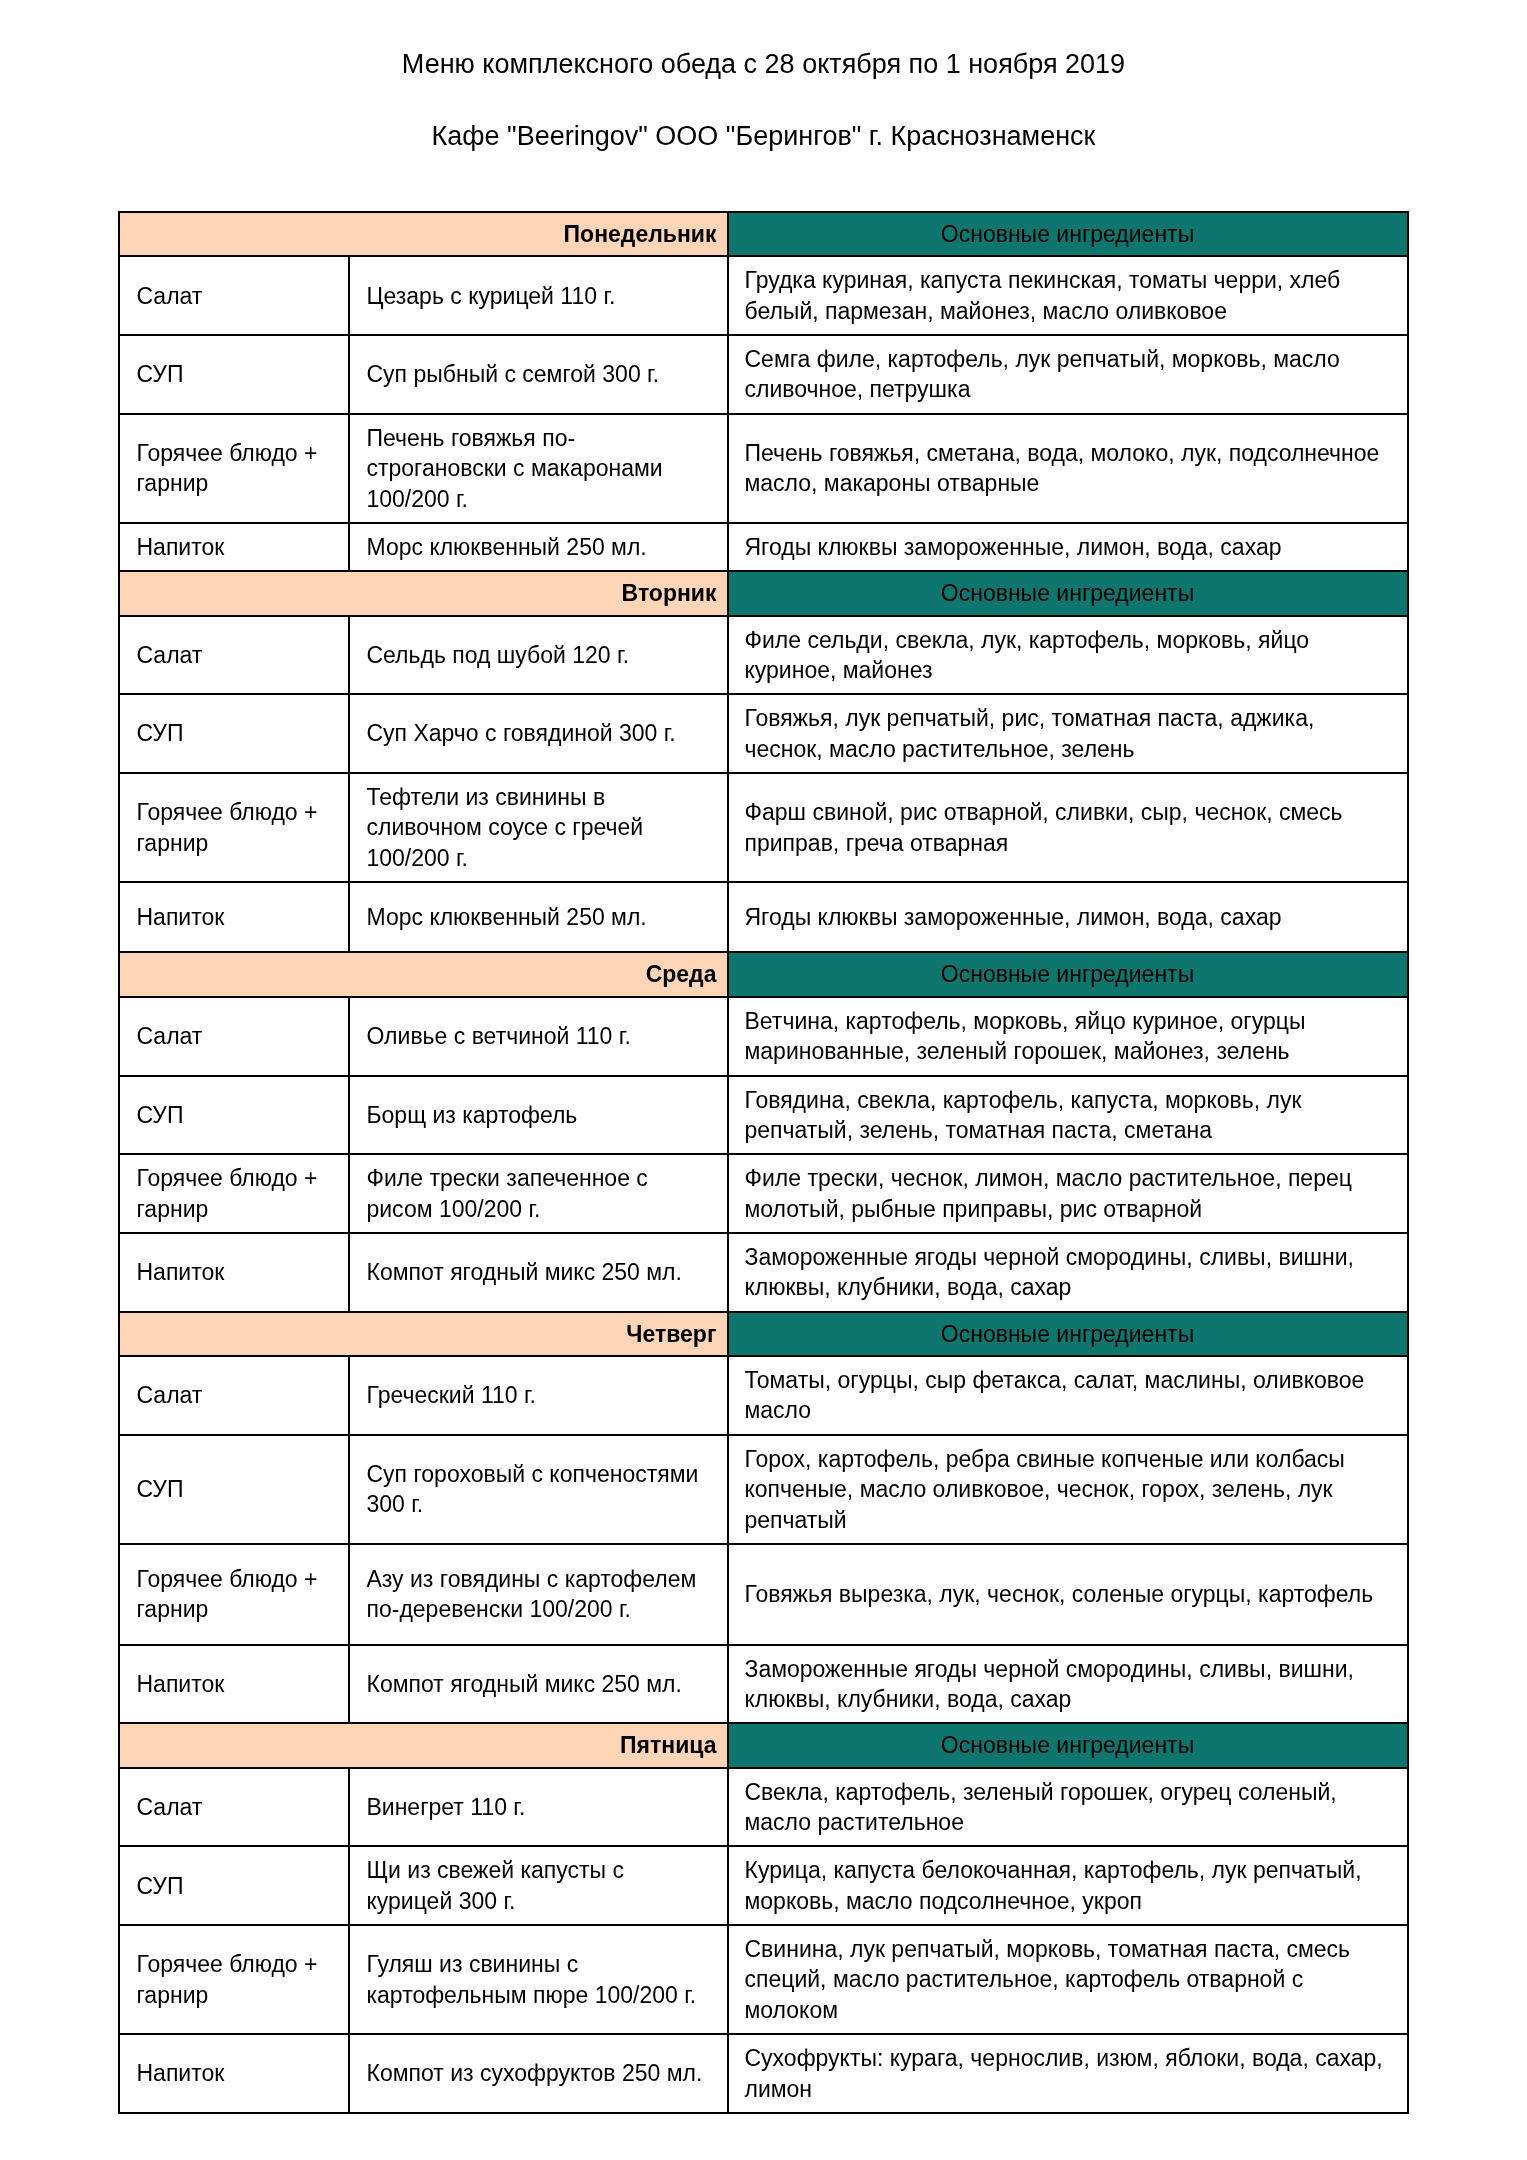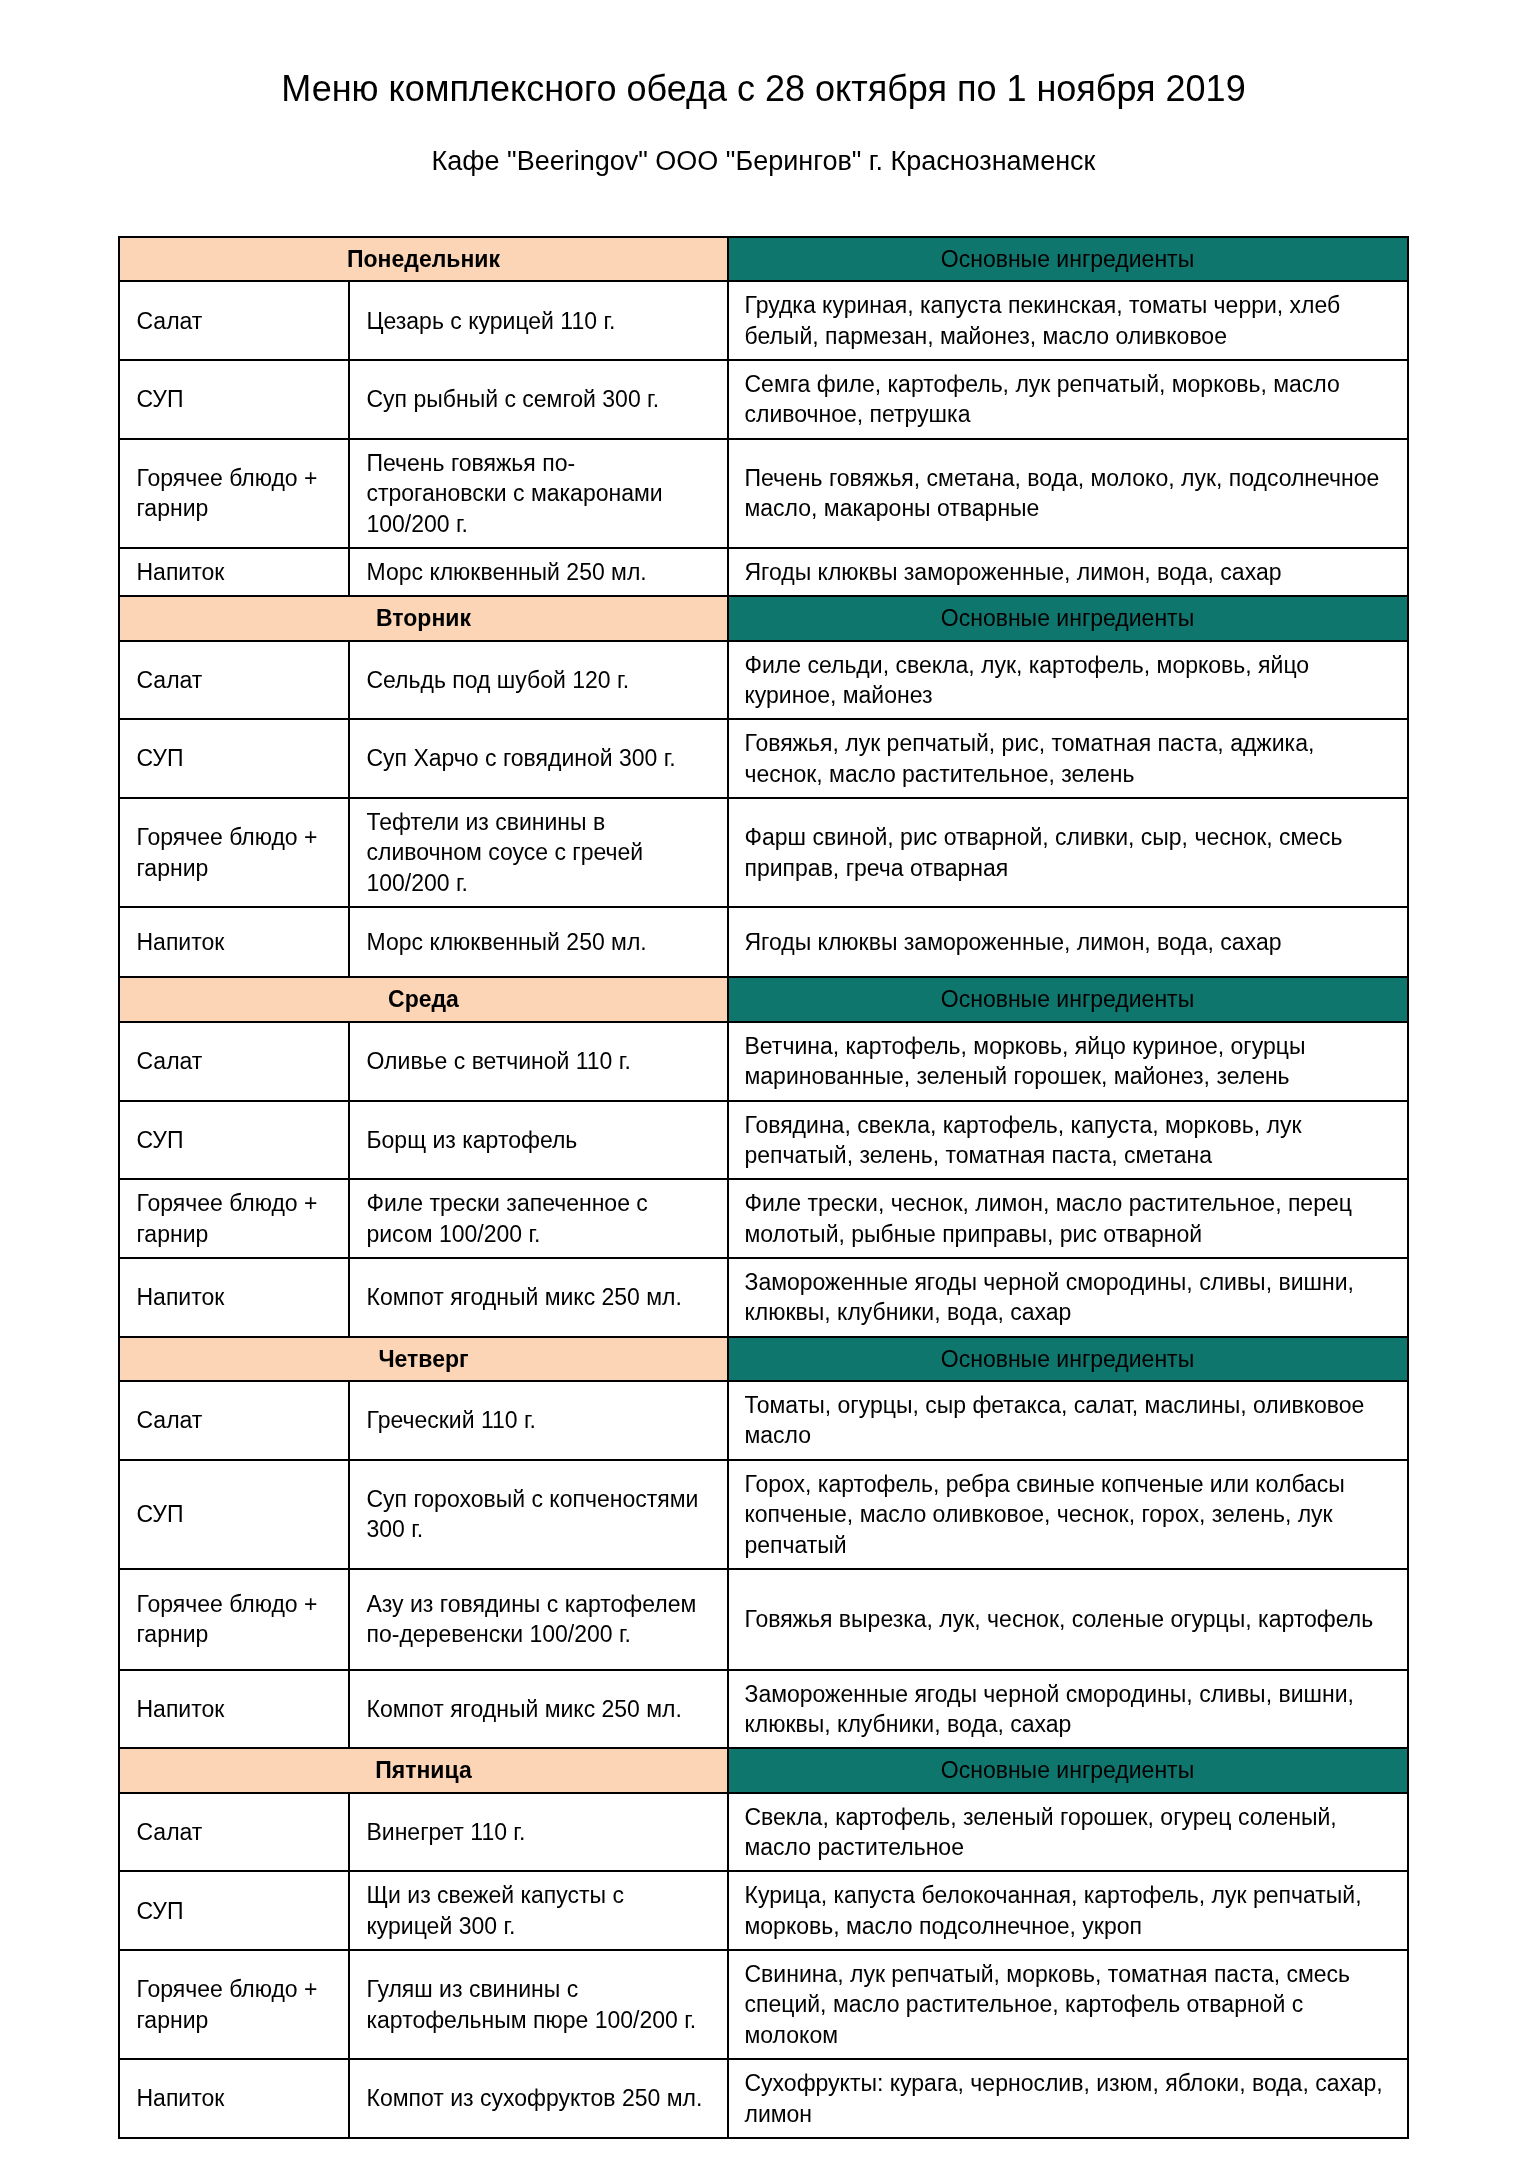--- a/index.html
+++ b/index.html
@@ -7,23 +7,23 @@
   .page {
     width: 1527px;
     height: 2160px;
     margin: 0 auto;
     background: #ffffff;
     color: #000000;
     font-family: "Liberation Sans", "DejaVu Sans", sans-serif;
     overflow: hidden;
   }
   .title {
-    padding-top: 74px;
+    padding-top: 49px;
     text-align: center;
-    font-size: 36px;
+    font-size: 27px;
     font-weight: normal;
     line-height: 30px;
   }
   .subtitle {
     margin-top: 42px;
     text-align: center;
     font-size: 27px;
     font-weight: normal;
     line-height: 30px;
   }
@@ -39,21 +39,21 @@
   table.menu th, table.menu td {
     border: 2px solid #000000;
     vertical-align: middle;
     font-size: 23px;
     line-height: 1.32;
   }
   th.day-header {
     background: #fbd5b5;
     font-weight: bold;
     font-size: 24px;
-    text-align: center;
+    text-align: right;
     padding: 6px 10px;
   }
   th.ingredients-header {
     background: #0f766e;
     font-weight: normal;
     font-size: 24px;
     text-align: center;
     padding: 6px 10px;
   }
   td.cell-category, td.cell-dish, td.cell-ingredients {

